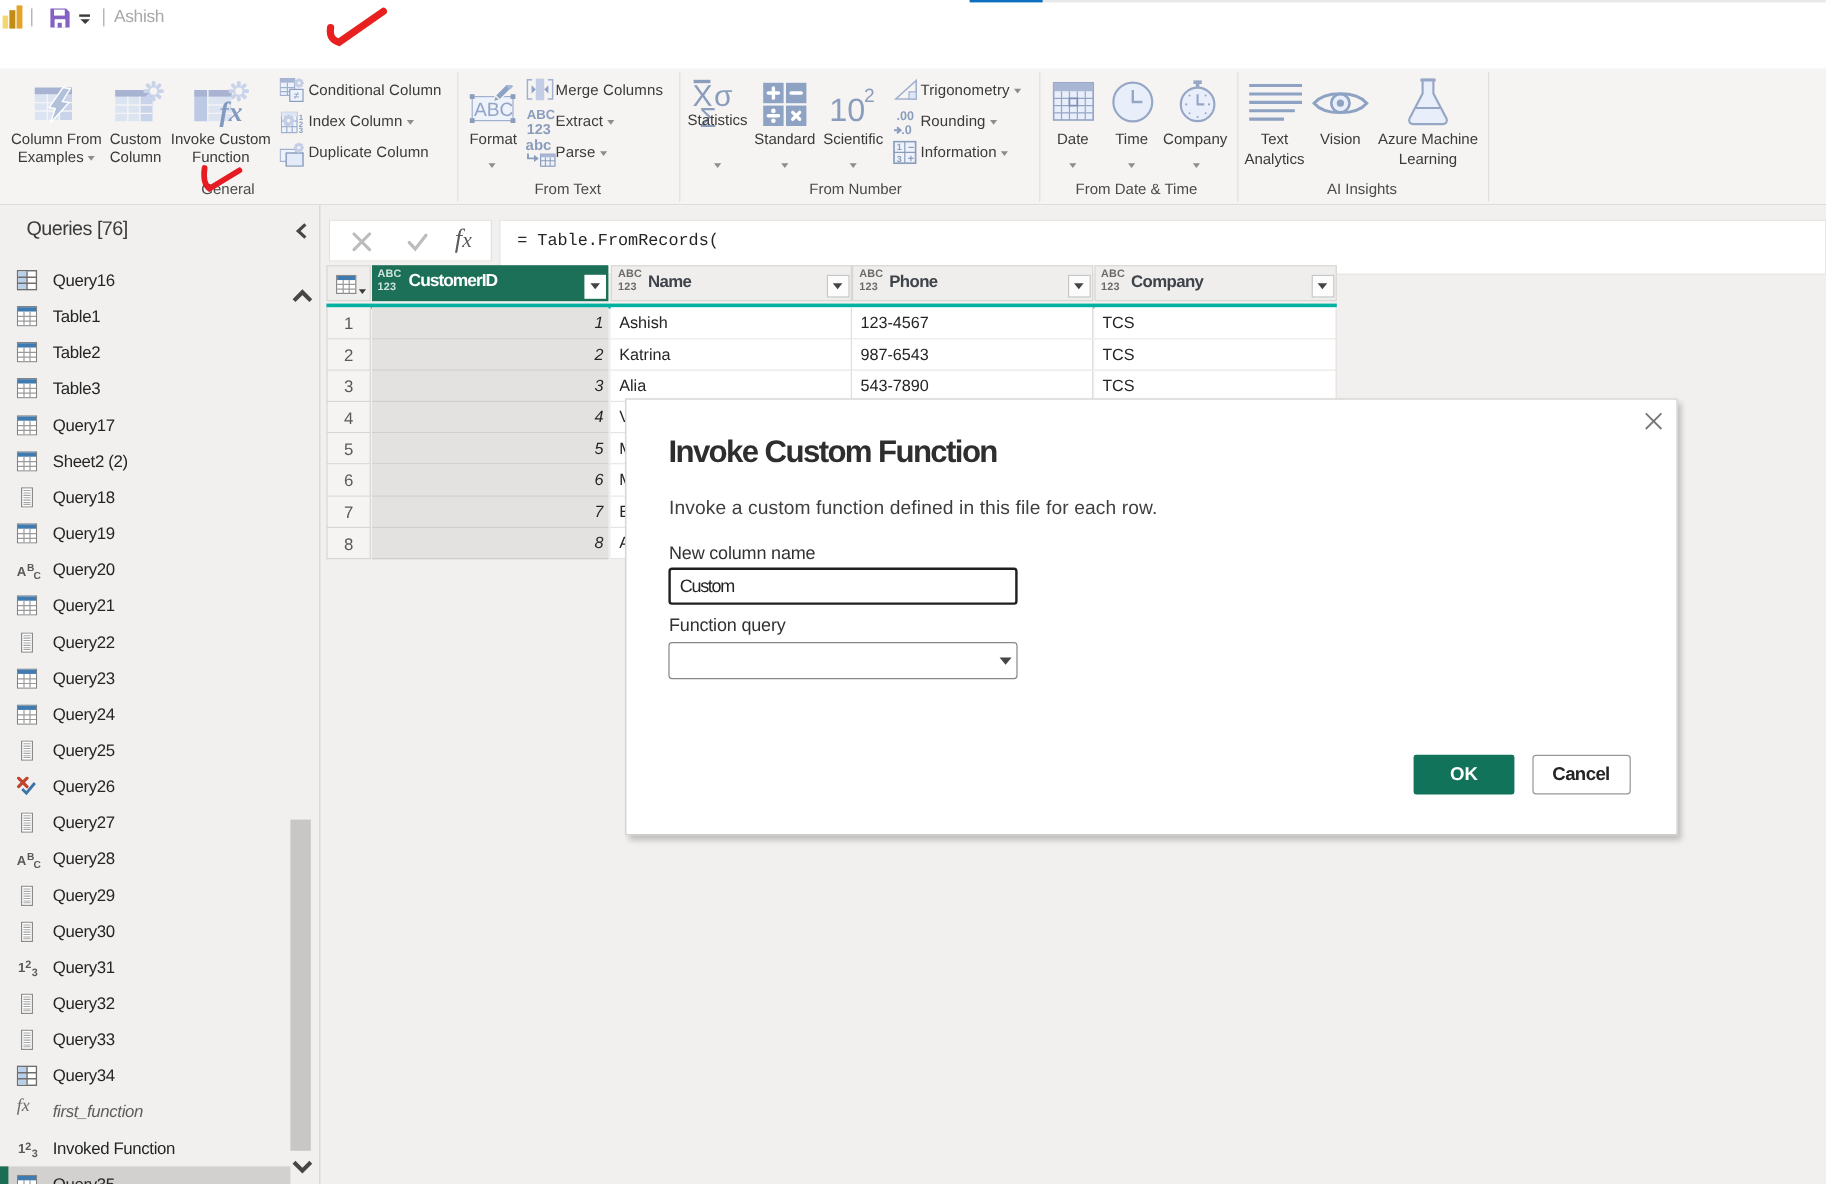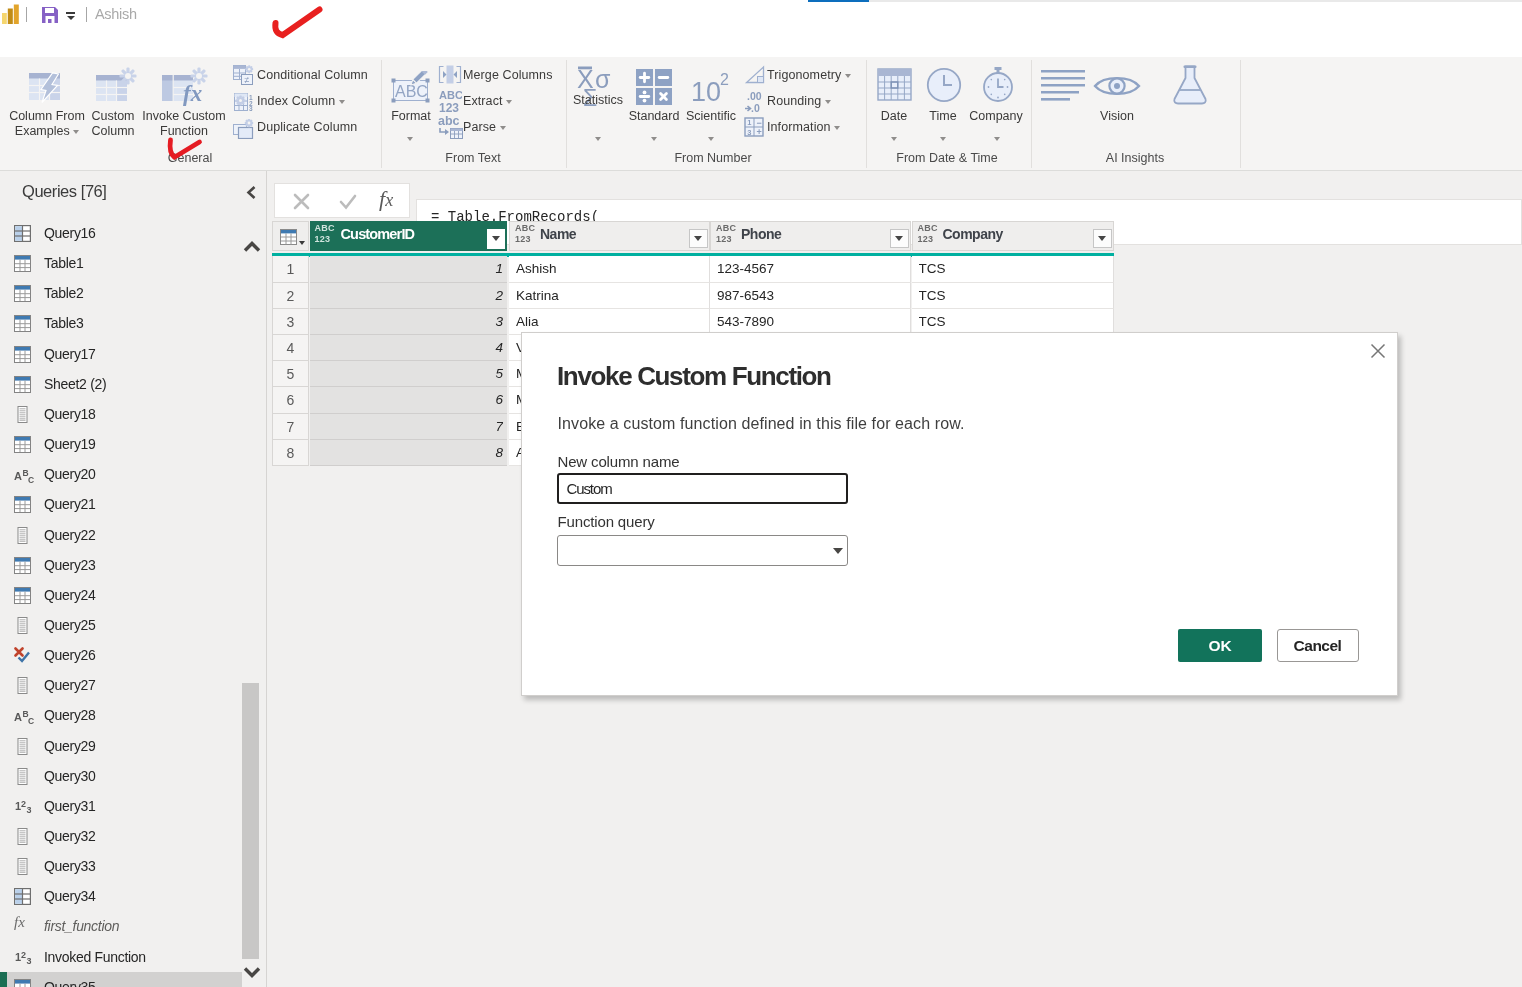--- a/index.html
+++ b/index.html
@@ -354,33 +354,35 @@
     
     <svg class="abs" style="left:1040px;top:12px" width="46" height="32" viewBox="0 0 46 32">
       <g stroke="#8ea2c4" stroke-width="2.6">
         <line x1="1" y1="2.3" x2="45" y2="2.3"></line>
         <line x1="1" y1="9.3" x2="45" y2="9.3"></line>
         <line x1="1" y1="16.3" x2="45" y2="16.3"></line>
         <line x1="1" y1="23.3" x2="39" y2="23.3"></line>
         <line x1="1" y1="30.3" x2="30" y2="30.3"></line>
       </g>
     </svg>
+    <div class="blabel" style="left:962px;top:51px;line-height:17px">Text<br>Analytics</div>
 
     <svg class="abs" style="left:1092px;top:16px" width="50" height="26" viewBox="0 0 50 26">
       <path d="M3 13 C 12 2.5, 38 2.5, 47 13 C 38 23.5, 12 23.5, 3 13 Z" fill="none" stroke="#8ea2c4" stroke-width="2.4"></path>
       <circle cx="25" cy="13" r="7.6" fill="#e8eefa" stroke="#8ea2c4" stroke-width="2.2"></circle>
       <circle cx="25" cy="13" r="3" fill="#8ea2c4"></circle>
     </svg>
     <div class="blabel" style="left:1017px;top:52px">Vision</div>
 
     <svg class="abs" style="left:1168px;top:8px" width="44" height="40" viewBox="0 0 44 40">
       <path d="M17.5 1.5 L26.5 1.5 L26.5 13 L37.5 34 C38.5 37 36.5 38.5 34 38.5 L10 38.5 C7.5 38.5 5.5 37 6.5 34 L17.5 13 Z" fill="#e8eefa" stroke="#96a7c6" stroke-width="1.8" stroke-linejoin="round"></path>
       <line x1="12" y1="25" x2="32" y2="25" stroke="#96a7c6" stroke-width="1.8"></line>
       <rect x="15.5" y="0.5" width="13" height="2.4" fill="#96a7c6" rx="1"></rect>
     </svg>
+    <div class="blabel" style="left:1090px;top:51px;line-height:17px">Azure Machine<br>Learning</div>
   </div>
   <div id="main" class="abs">
     <div id="sidebar">
       <div class="abs" style="left:22px;top:11px;font-size:16.5px;color:#3b3b3b;letter-spacing:-0.45px">Queries [76]</div>
       <svg class="abs" style="left:245px;top:14px" width="12" height="15" viewBox="0 0 12 15">
           <path d="M9.5 2 L3.5 7.5 L9.5 13" fill="none" stroke="#484644" stroke-width="2.6"></path>
         </svg>
       <svg class="abs" style="left:243px;top:69px" width="18" height="13" viewBox="0 0 18 13">
           <path d="M2 10.5 L9 3.5 L16 10.5" fill="none" stroke="#484644" stroke-width="3.4"></path>
         </svg>
@@ -714,21 +716,21 @@
 
     <div class="fbox" style="left:274px;top:12px;width:136px;height:35px">
       <svg class="abs" style="left:17px;top:8px" width="19" height="19" viewBox="0 0 19 19">
           <path d="M3 3 L16 16 M16 3 L3 16" stroke="#bcbcbc" stroke-width="2.6" stroke-linecap="round"></path>
         </svg>
       <svg class="abs" style="left:63px;top:8px" width="20" height="19" viewBox="0 0 20 19">
           <path d="M3 10 L8 15.5 L17 4" fill="none" stroke="#bcbcbc" stroke-width="2.6" stroke-linecap="round"></path>
         </svg>
       <div class="abs" style="left:104px;top:2px;font-family:'Liberation Serif',serif;font-style:italic;font-size:22px;color:#5a5a5a">f<span style="font-size:18px">x</span></div>
     </div>
-    <div class="fbox" style="left:416px;top:28px;width:1106px;height:46px">
+    <div class="fbox" style="left:416px;top:12px;width:1106px;height:46px">
       <div class="abs" style="left:14px;top:9px;font-family:'Liberation Mono',monospace;font-size:14px;color:#252525">= Table.FromRecords(</div>
     </div>
 
     <div id="ptable">
     <div class="abs" style="left:272px;top:50px;width:842px;height:246px">
     <div class="abs" style="left:0;top:0;width:37px;height:30px;background:#efeeed;border:1px solid #d8d6d4">
             <svg class="abs" style="left:7px;top:7px" width="18" height="17" viewBox="0 0 18 17">
               <rect x="0.5" y="0.5" width="16" height="15" fill="#ffffff" stroke="#8a8a8a"></rect>
               <rect x="1" y="1" width="15" height="3.4" fill="#3f7ab1"></rect>
               <g stroke="#9a9a9a">

